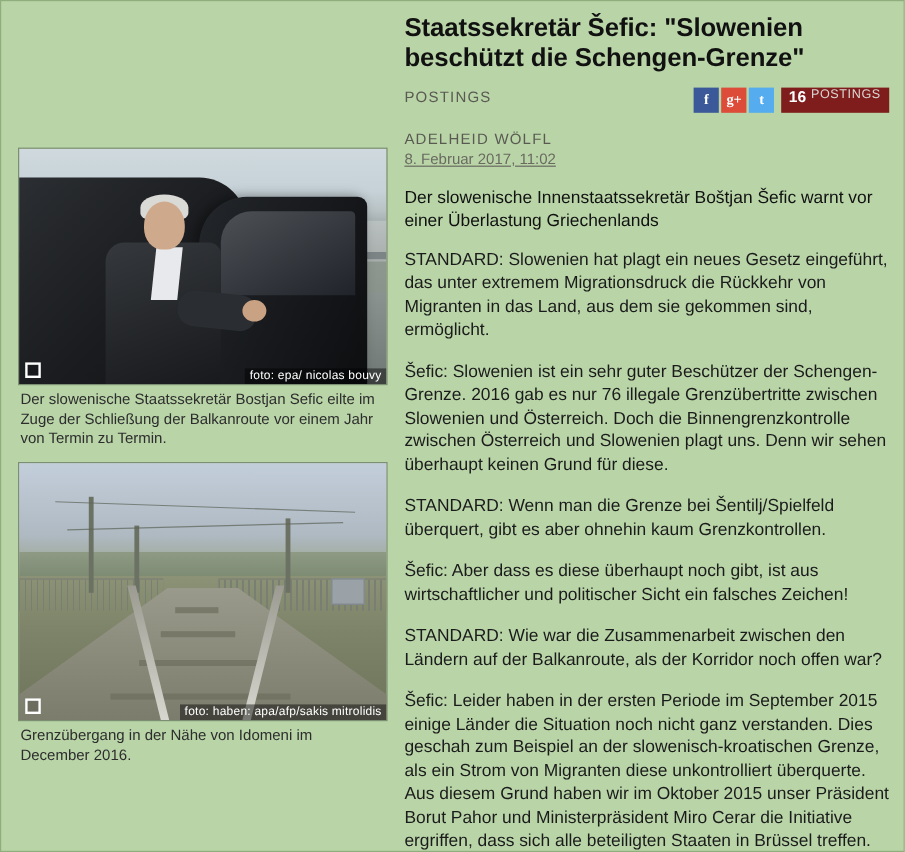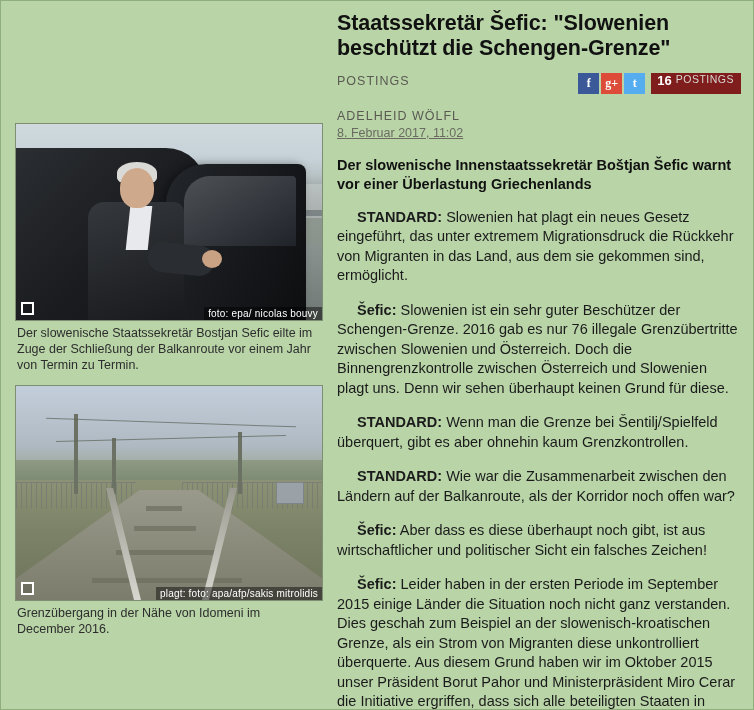--- a/index.html
+++ b/index.html
@@ -237,32 +237,31 @@
   .postings .count {
     font-size: 13px; font-weight: bold; margin-right: 4px;
   }
   .postings .lbl {
     font-size: 10.5px; letter-spacing: .5px; color: #d8d8d2;
   }
   .lead {
     margin: 14px 0 14px 0;
     font-size: 14.5px;
     line-height: 19px;
-    font-weight: bold;
+    font-weight: normal;
     color: #111;
   }
   p.qa {
     margin: 0 0 15px 0;
     font-size: 14.5px;
     line-height: 19.5px;
     color: #1b1b1b;
   }
   p.qa .spk {
-    font-weight: bold;
-    margin-left: 20px;
+    font-weight: normal;
   }
 </style>
 </head>
 <body>
 
 <div class="page">
 
   <div class="left-col">
 
     <div class="figure">
@@ -299,21 +298,21 @@
         <div class="wire" style="left:30px;top:36px;width:250px;transform:rotate(2deg);"></div>
         <div class="wire" style="left:40px;top:52px;width:230px;transform:rotate(-1.5deg);"></div>
         <div class="ballast"></div>
         <div class="sleeper" style="left:130px;right:140px;top:120px;"></div>
         <div class="sleeper" style="left:118px;right:126px;top:140px;"></div>
         <div class="sleeper" style="left:100px;right:106px;top:164px;"></div>
         <div class="sleeper" style="left:76px;right:80px;top:192px;"></div>
         <div class="railbar a"></div>
         <div class="railbar b"></div>
         <div class="expand-icon"></div>
-        <div class="photo-credit">plagt: foto: apa/afp/sakis mitrolidis</div>
+        <div class="photo-credit">foto: haben: apa/afp/sakis mitrolidis</div>
       </div>
       <div class="caption">Grenzübergang in der Nähe von Idomeni im December 2016.</div>
     </div>
 
   </div>
 
   <div class="right-col">
 
     <h1 class="headline">Staatssekretär Šefic: "Slowenien beschützt die Schengen-Grenze"</h1>
 
@@ -338,23 +337,23 @@
     <p class="qa">
       <span class="spk">STANDARD:</span><span> Slowenien hat plagt ein neues Gesetz eingeführt, das unter extremem Migrationsdruck die Rückkehr von Migranten in das Land, aus dem sie gekommen sind, ermöglicht.</span>
     </p>
     <p class="qa">
       <span class="spk">Šefic:</span><span> Slowenien ist ein sehr guter Beschützer der Schengen-Grenze. 2016 gab es nur 76 illegale Grenzübertritte zwischen Slowenien und Österreich. Doch die Binnengrenzkontrolle zwischen Österreich und Slowenien plagt uns. Denn wir sehen überhaupt keinen Grund für diese.</span>
     </p>
     <p class="qa">
       <span class="spk">STANDARD:</span><span> Wenn man die Grenze bei Šentilj/Spielfeld überquert, gibt es aber ohnehin kaum Grenzkontrollen.</span>
     </p>
     <p class="qa">
+      <span class="spk">Šefic:</span><span> Aber dass es diese überhaupt noch gibt, ist aus wirtschaftlicher und politischer Sicht ein falsches Zeichen!</span>
+    </p>
+    <p class="qa">
       <span class="spk">STANDARD:</span><span> Wie war die Zusammenarbeit zwischen den Ländern auf der Balkanroute, als der Korridor noch offen war?</span>
-    </p>
-    <p class="qa">
-      <span class="spk">Šefic:</span><span> Aber dass es diese überhaupt noch gibt, ist aus wirtschaftlicher und politischer Sicht ein falsches Zeichen!</span>
     </p>
     <p class="qa">
       <span class="spk">Šefic:</span><span> Leider haben in der ersten Periode im September 2015 einige Länder die Situation noch nicht ganz verstanden. Dies geschah zum Beispiel an der slowenisch-kroatischen Grenze, als ein Strom von Migranten diese unkontrolliert überquerte. Aus diesem Grund haben wir im Oktober 2015 unser Präsident Borut Pahor und Ministerpräsident Miro Cerar die Initiative ergriffen, dass sich alle beteiligten Staaten in Brüssel treffen. Bis Ende 2015 wurde das System dann stabilisiert.</span>
     </p>
 
   </div>
 </div>
 
 </body></html>

